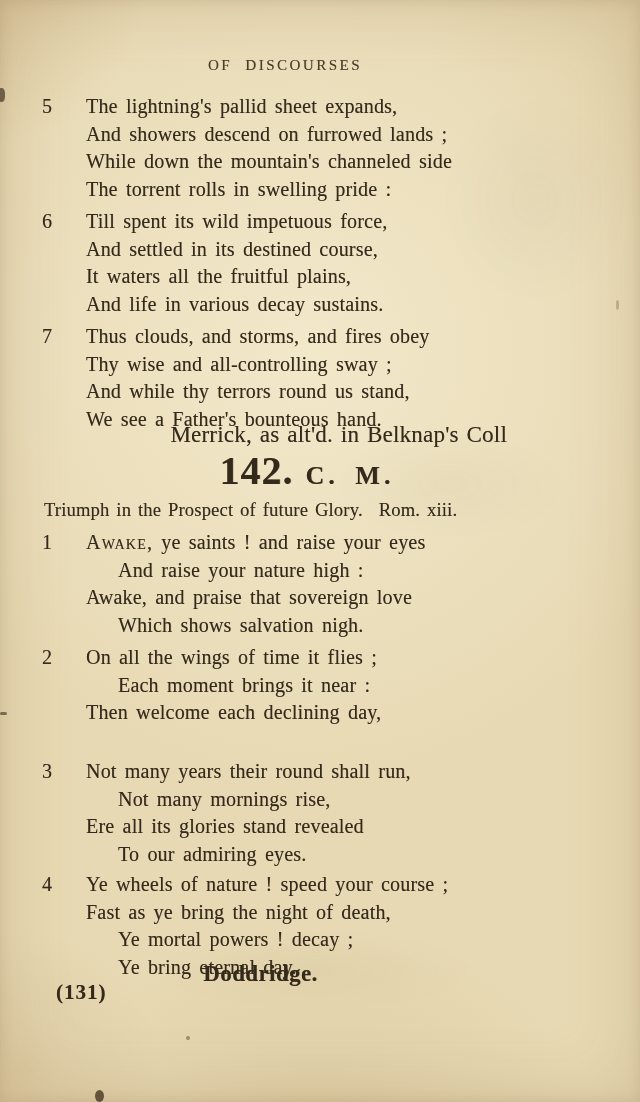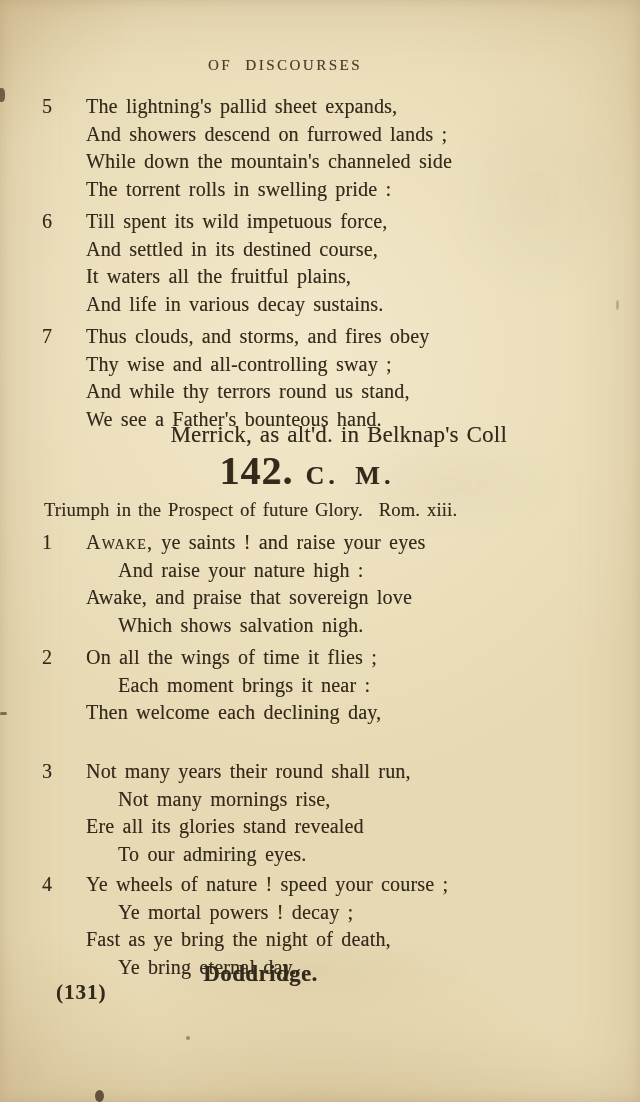--- a/index.html
+++ b/index.html
@@ -160,22 +160,22 @@
       <div class="line indent txt">Not many mornings rise,</div>
       <div class="line txt">Ere all its glories stand revealed</div>
       <div class="line indent txt">To our admiring eyes.</div>
     </div>
   </section>
 
   <section class="stanza" style="top:871px">
     <span class="num txt">4</span>
     <div class="lines">
       <div class="line txt">Ye wheels of nature ! speed your course ;</div>
+      <div class="line txt">Fast as ye bring the night of death,</div>
       <div class="line indent txt">Ye mortal powers ! decay ;</div>
-      <div class="line txt">Fast as ye bring the night of death,</div>
       <div class="line indent txt">Ye bring eternal day.</div>
     </div>
   </section>
 
   <div class="attribution attr-doddridge txt">Doddridge.</div>
 
   <div class="page-number txt">(131)</div>
 
   <div class="speck s1"></div>
   <div class="speck s2"></div>

